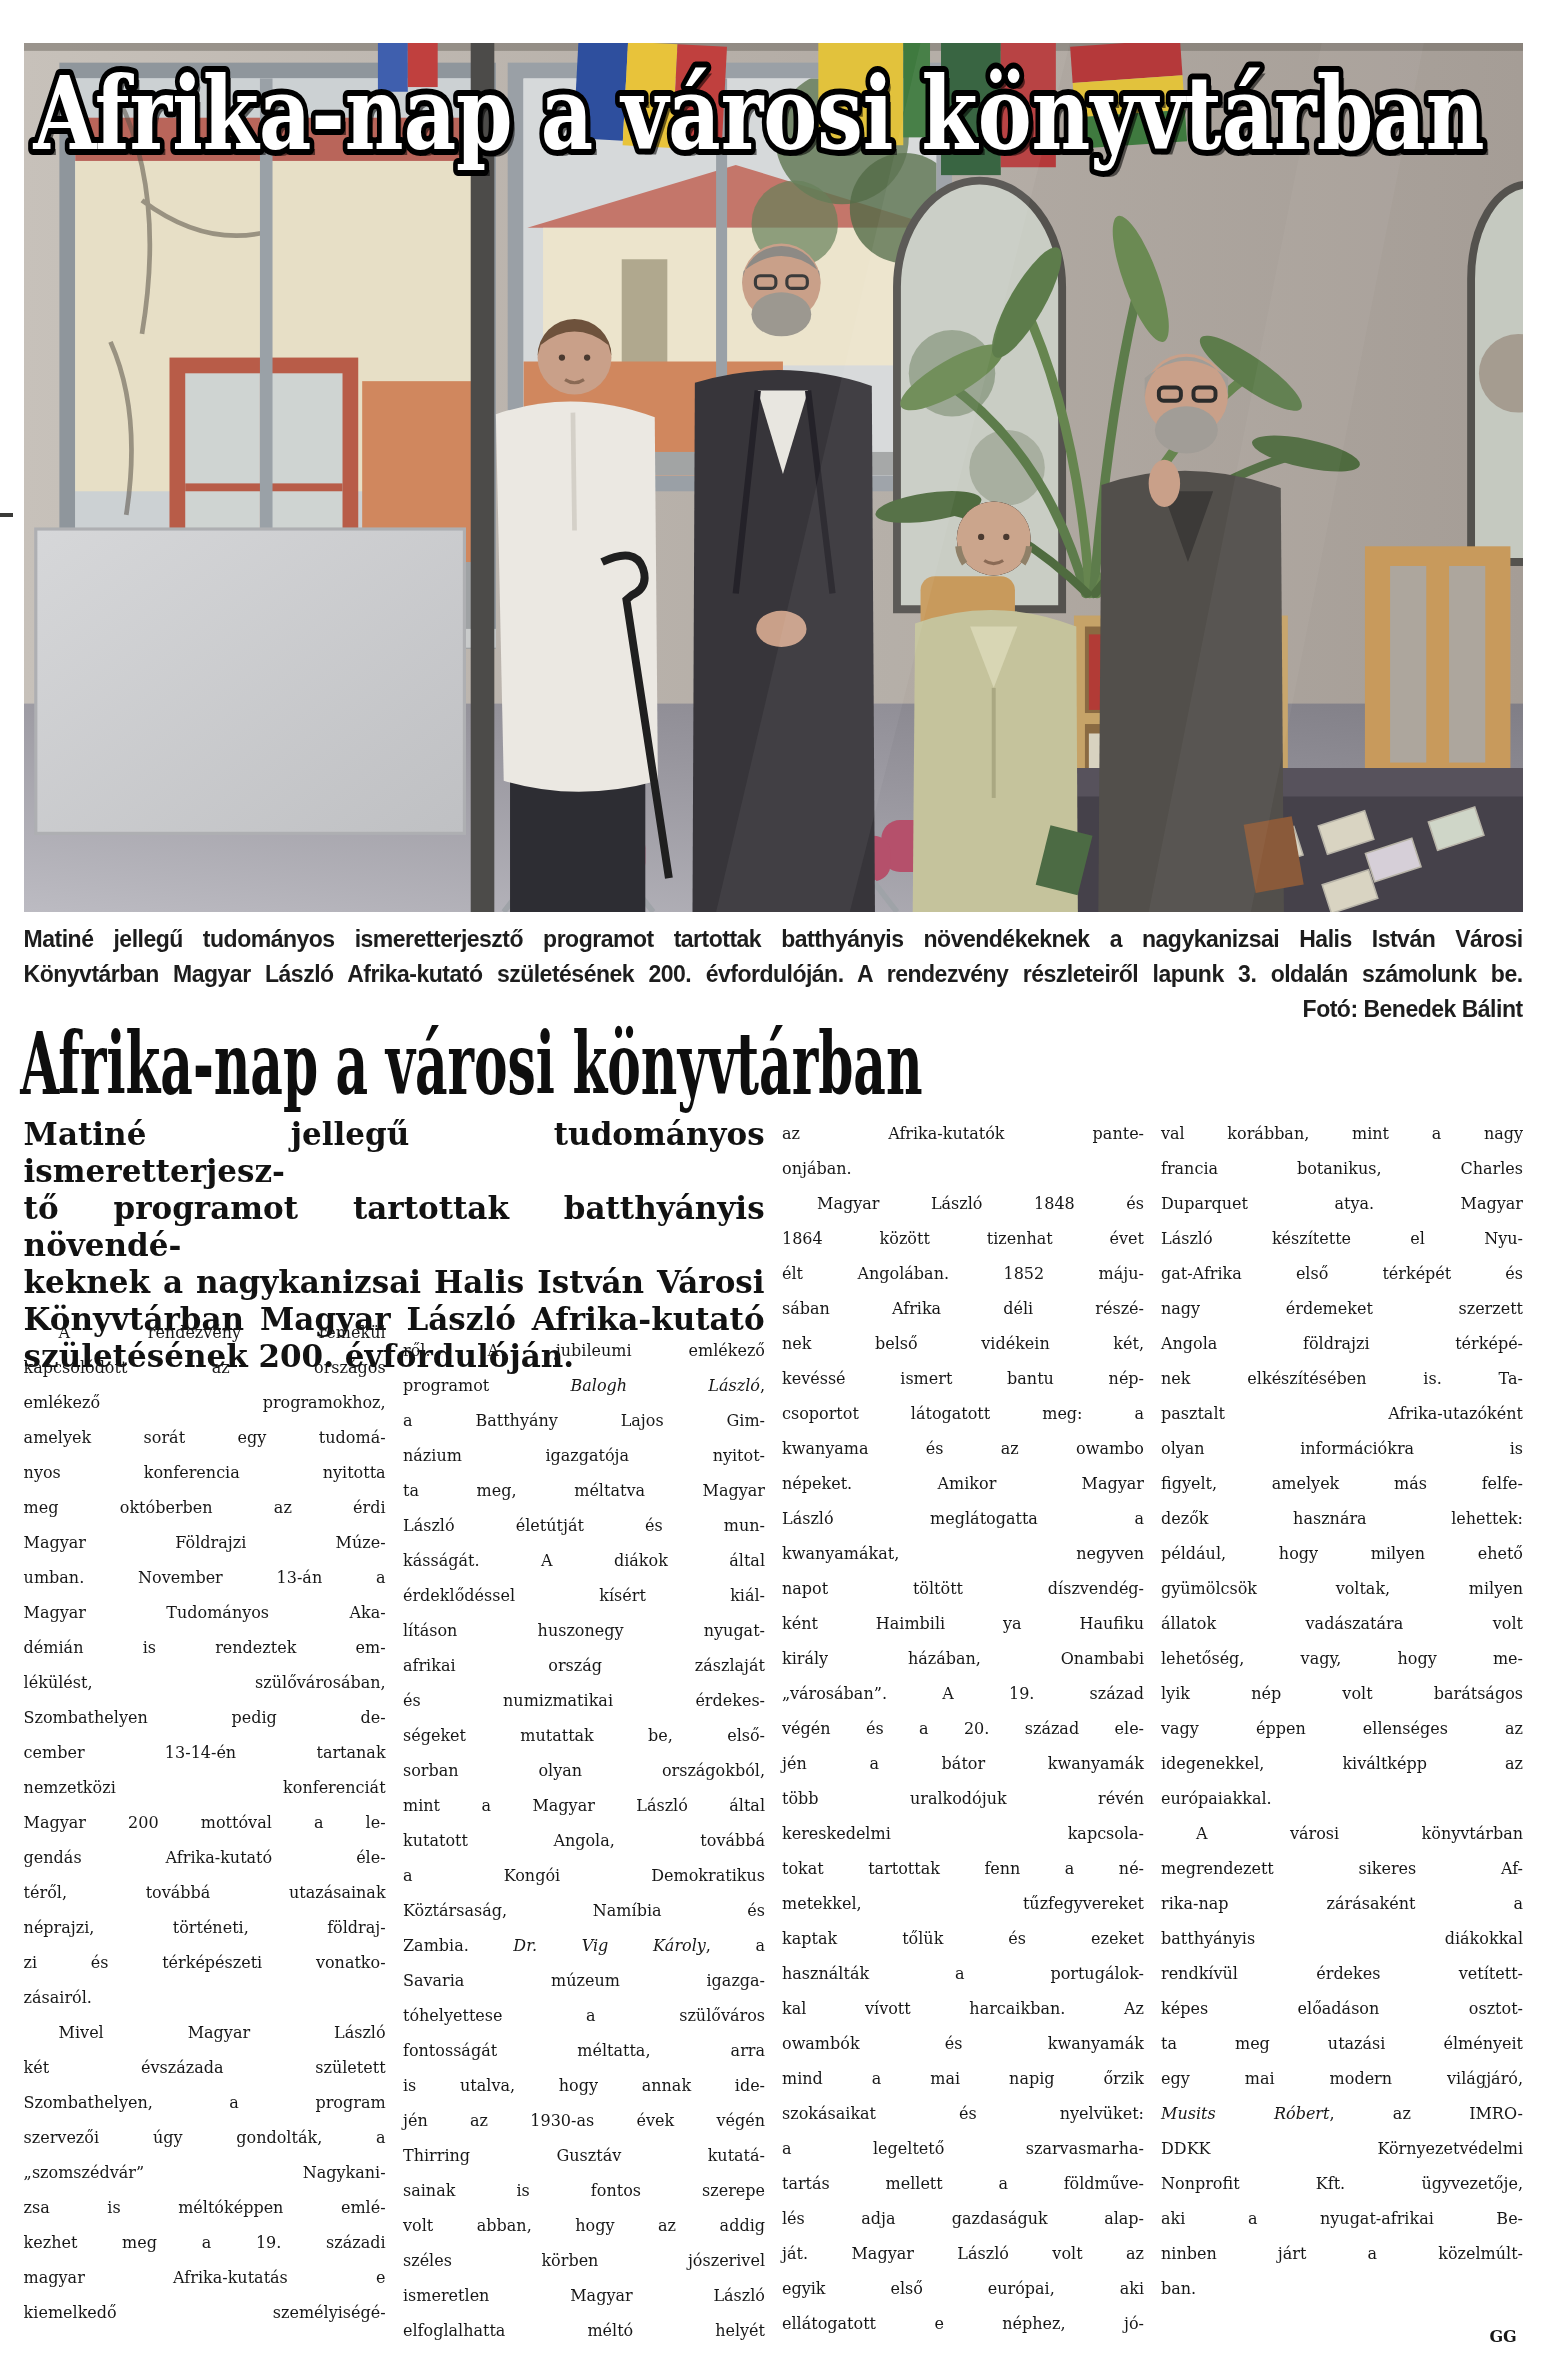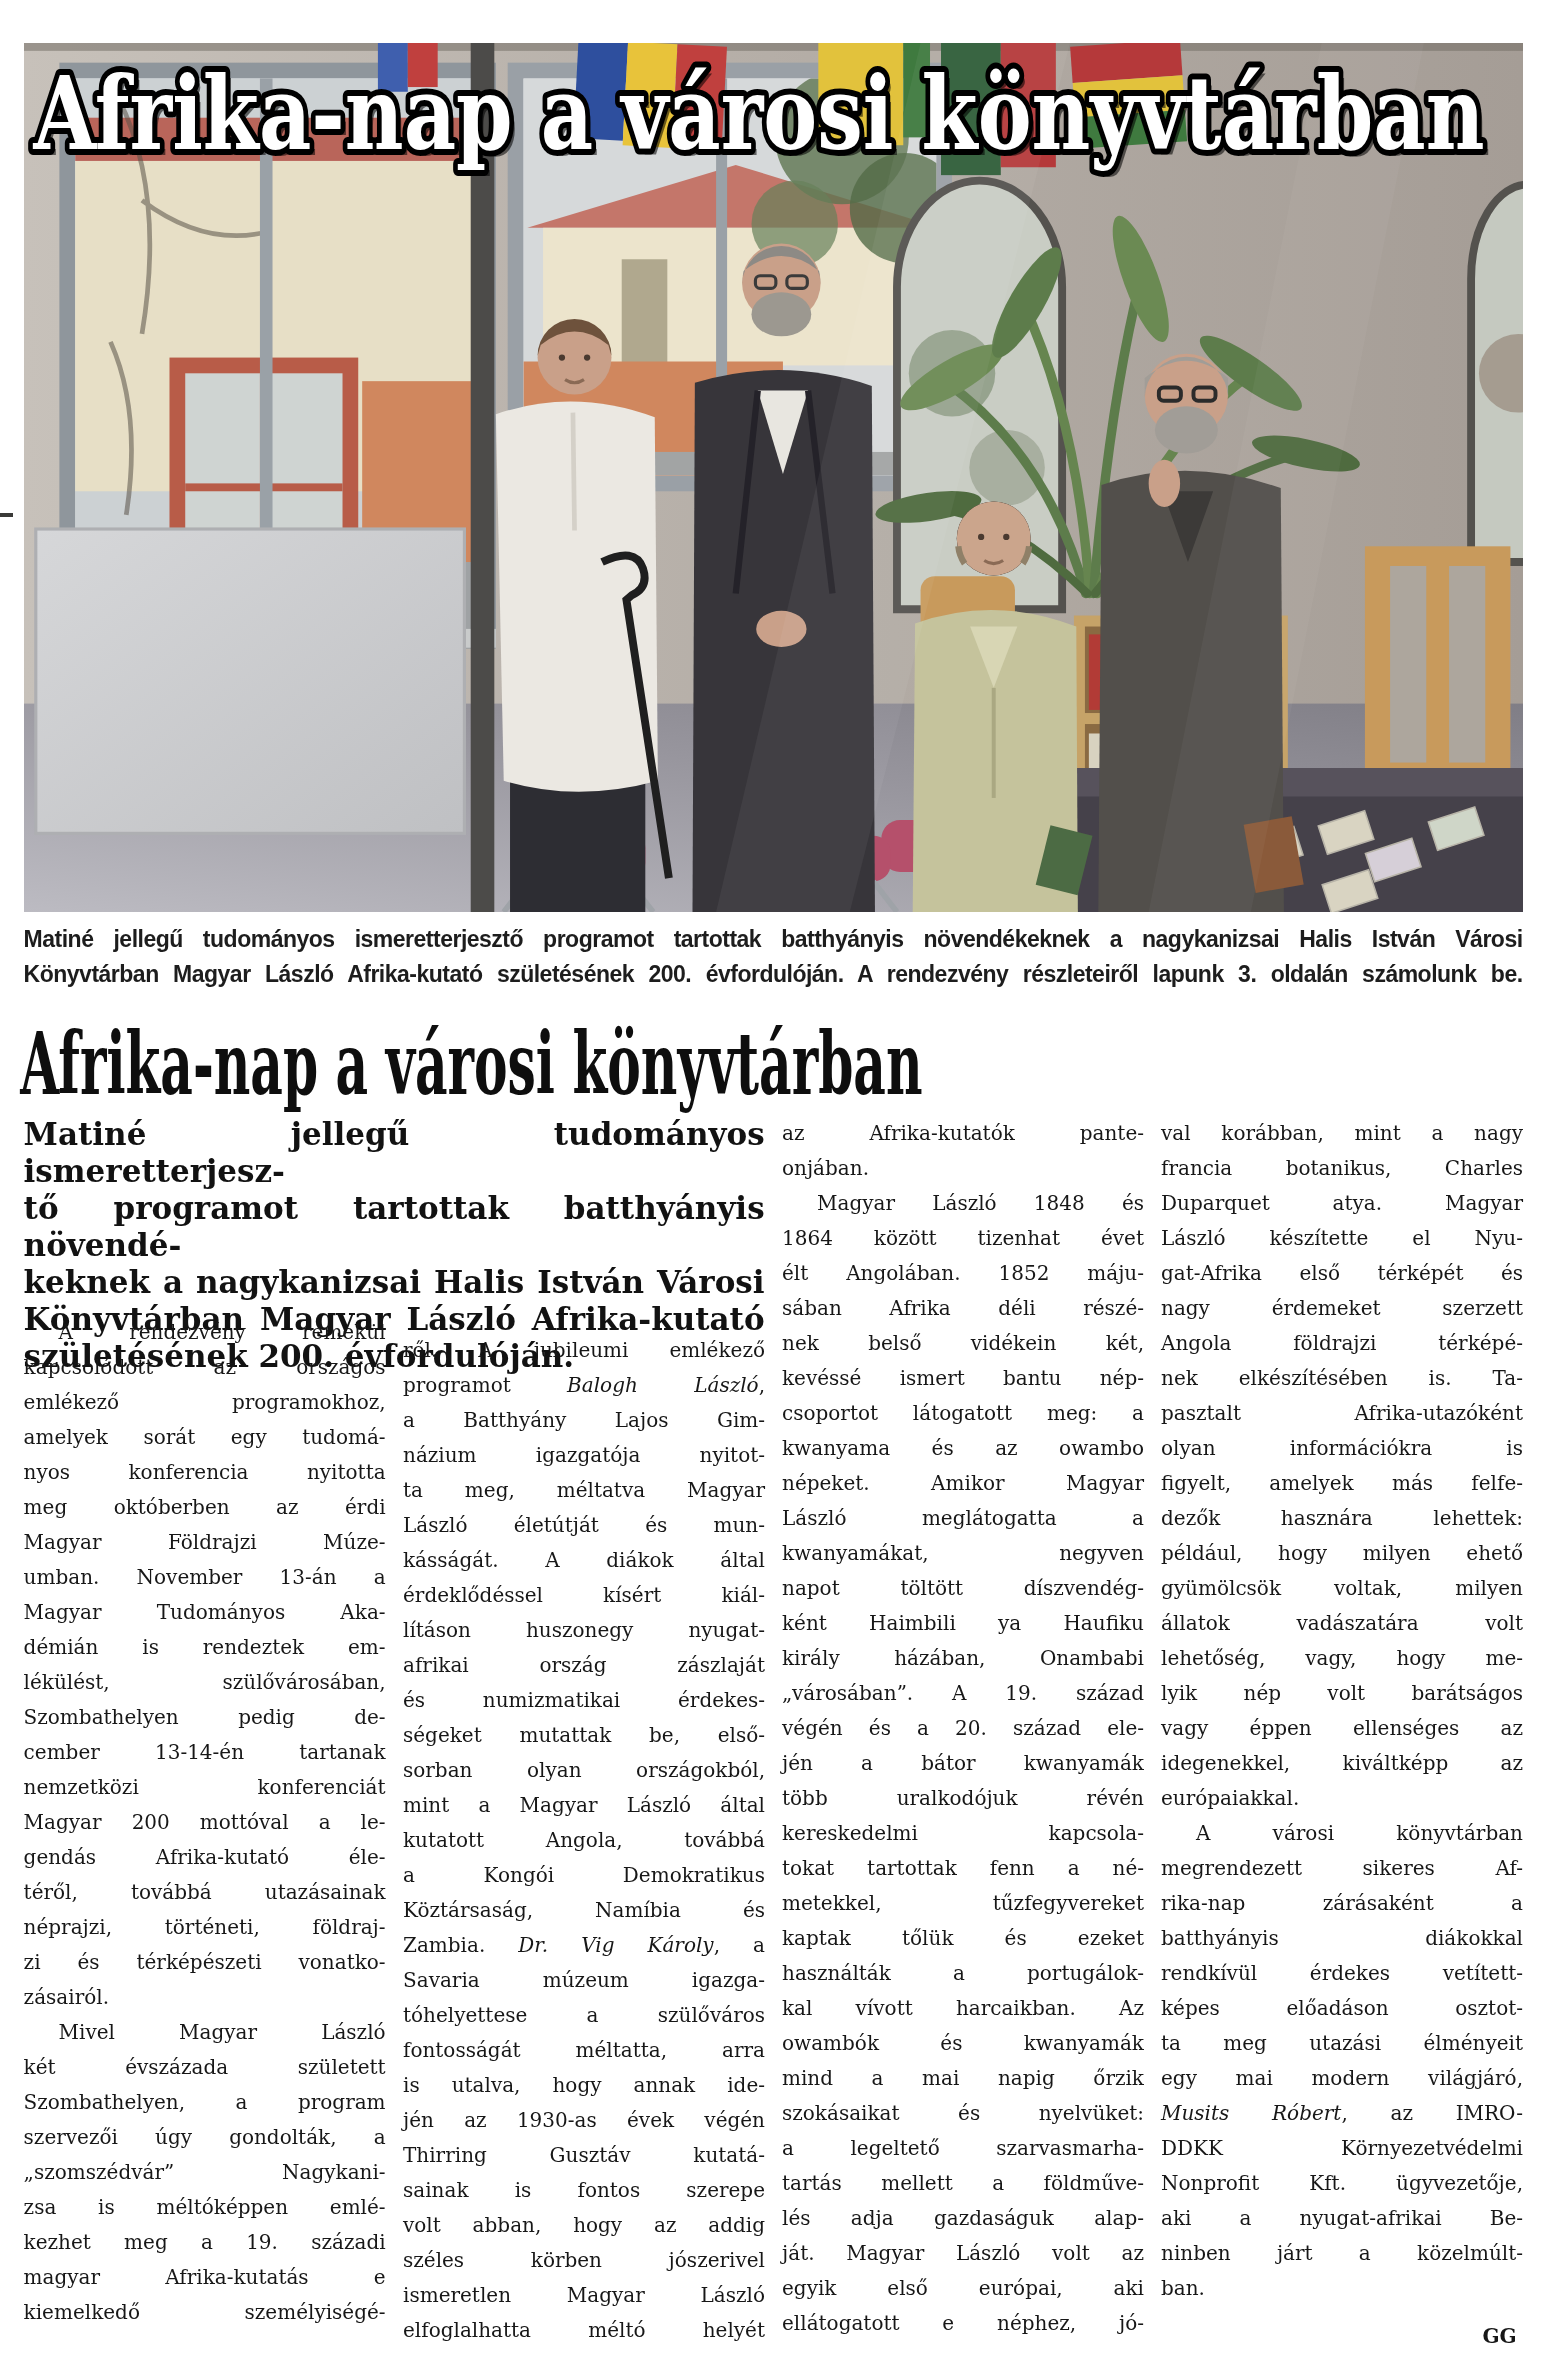--- a/index.html
+++ b/index.html
@@ -8,21 +8,21 @@
   .photo{position:absolute;left:23.6px;top:43px;width:1499px;height:869px;display:block;}
   .caption{position:absolute;left:23.6px;top:922px;width:1499px;
            font-family:"Liberation Sans",sans-serif;font-weight:700;font-size:23px;
            line-height:35px;letter-spacing:-0.5px;color:#1d1d1d;}
   .capl{text-align:justify;text-align-last:justify;}
   .credit{text-align:right;}
   .headline-svg{position:absolute;left:19px;top:1016px;width:936px;height:102px;}
   .lead{position:absolute;left:23.6px;top:1116px;width:741px;
         font-size:31px;line-height:37px;color:#121212;}
   .lead .tl{font-weight:600;}
-  .col{position:absolute;width:362px;font-size:20px;line-height:35px;color:#171717;}
+  .col{position:absolute;width:362px;font-size:16px;line-height:35px;color:#171717;}
   .col1{left:23.6px;top:1315px;}
   .col2{left:403px;top:1333px;}
   .col3{left:782px;top:1116px;}
   .col4{left:1161px;top:1116px;}
   .tl{text-align:justify;text-align-last:justify;white-space:normal;}
   .tl.endl{text-align-last:left;}
   .tl.ind{text-indent:35px;}
   .sig{text-align:right;font-weight:bold;margin-top:13px;padding-right:6.3px;}
   .scan-mark{position:absolute;left:0px;top:513px;width:12.6px;height:3.9px;background:#3a3a38;}
   i{font-style:italic;}
@@ -265,20 +265,21 @@
       <text x="19" y="143" textLength="1845" lengthAdjust="spacingAndGlyphs" fill="#000000" opacity="0.55">Afrika-nap a városi könyvtárban</text>
       <text x="12" y="135" textLength="1845" lengthAdjust="spacingAndGlyphs" fill="#ffffff" stroke="#000000" stroke-width="15" stroke-linejoin="round" style="paint-order:stroke fill">Afrika-nap a városi könyvtárban</text>
     </g>
   </svg>
 
   <div class="caption">
     <div id="caption-lines">
         <div class="capl">Matiné jellegű tudományos ismeretterjesztő programot tartottak batthyányis növendékeknek a nagykanizsai Halis István Városi</div>
         <div class="capl">Könyvtárban Magyar László Afrika-kutató születésének 200. évfordulóján. A rendezvény részleteiről lapunk 3. oldalán számolunk be.</div>
       </div>
+    <div class="credit">Fotó: Benedek Bálint</div>
   </div>
 
   <svg class="headline-svg" viewBox="0 0 1190 130">
     <text x="0" y="99" font-family="'DejaVu Serif',serif" font-weight="bold" font-size="110" fill="#0e0e0e" textLength="1150" lengthAdjust="spacingAndGlyphs">Afrika-nap a városi könyvtárban</text>
   </svg>
 
   <div class="lead" id="lead">
       <div class="tl">Matiné jellegű tudományos ismeretterjesz-</div>
       <div class="tl">tő programot tartottak batthyányis növendé-</div>
       <div class="tl">keknek a nagykanizsai Halis István Városi</div>

